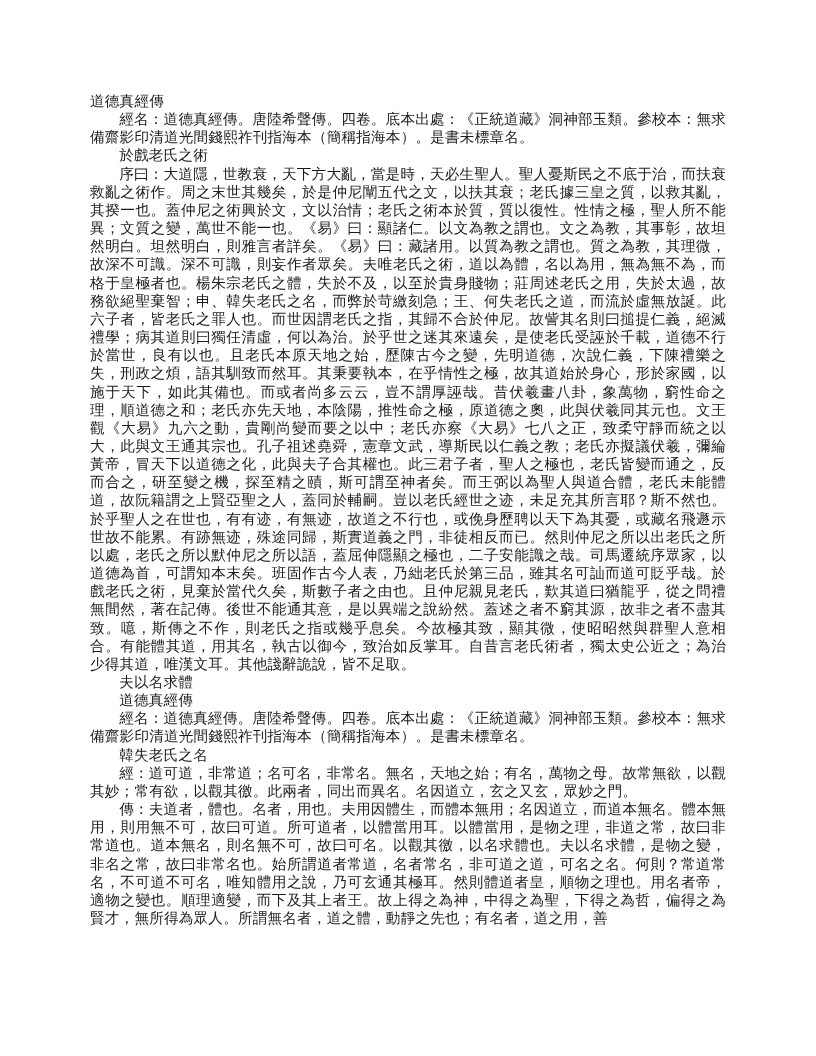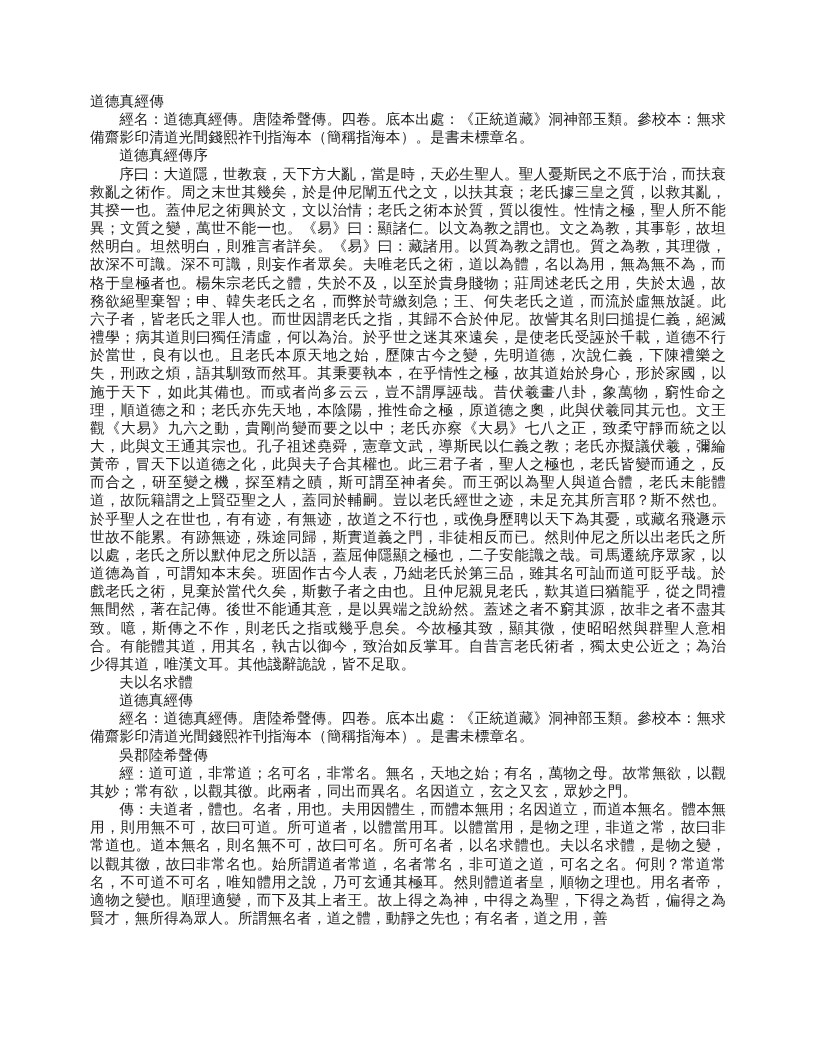--- a/index.html
+++ b/index.html
@@ -37,22 +37,22 @@
     text-indent: 0;
   }
 </style>
 </head>
 <body>
 
 <div class="page">
   <div class="textblock">
     <p class="no-indent">道德真經傳</p>
     <p>經名：道德真經傳。唐陸希聲傳。四卷。底本出處：《正統道藏》洞神部玉類。參校本：無求備齋影印清道光間錢熙祚刊指海本（簡稱指海本）。是書未標章名。</p>
-    <p>道德真經傳序</p>
+    <p>於戲老氏之術</p>
     <p>序曰：大道隱，世教衰，天下方大亂，當是時，天必生聖人。聖人憂斯民之不底于治，而扶衰救亂之術作。周之末世其幾矣，於是仲尼闡五代之文，以扶其衰；老氏據三皇之質，以救其亂，其揆一也。蓋仲尼之術興於文，文以治情；老氏之術本於質，質以復性。性情之極，聖人所不能異；文質之變，萬世不能一也。《易》曰：顯諸仁。以文為教之謂也。文之為教，其事彰，故坦然明白。坦然明白，則雅言者詳矣。《易》曰：藏諸用。以質為教之謂也。質之為教，其理微，故深不可識。深不可識，則妄作者眾矣。夫唯老氏之術，道以為體，名以為用，無為無不為，而格于皇極者也。楊朱宗老氏之體，失於不及，以至於貴身賤物；莊周述老氏之用，失於太過，故務欲絕聖棄智；申、韓失老氏之名，而弊於苛繳刻急；王、何失老氏之道，而流於虛無放誕。此六子者，皆老氏之罪人也。而世因謂老氏之指，其歸不合於仲尼。故訾其名則曰搥提仁義，絕滅禮學；病其道則曰獨任清虛，何以為治。於乎世之迷其來遠矣，是使老氏受誣於千載，道德不行於當世，良有以也。且老氏本原天地之始，歷陳古今之變，先明道德，次說仁義，下陳禮樂之失，刑政之煩，語其馴致而然耳。其秉要執本，在乎情性之極，故其道始於身心，形於家國，以施于天下，如此其備也。而或者尚多云云，豈不謂厚誣哉。昔伏羲畫八卦，象萬物，窮性命之理，順道德之和；老氏亦先天地，本陰陽，推性命之極，原道德之奧，此與伏羲同其元也。文王觀《大易》九六之動，貴剛尚變而要之以中；老氏亦察《大易》七八之正，致柔守靜而統之以大，此與文王通其宗也。孔子祖述堯舜，憲章文武，導斯民以仁義之教；老氏亦擬議伏羲，彌綸黃帝，冒天下以道德之化，此與夫子合其權也。此三君子者，聖人之極也，老氏皆變而通之，反而合之，研至變之機，探至精之賾，斯可謂至神者矣。而王弼以為聖人與道合體，老氏未能體道，故阮籍謂之上賢亞聖之人，蓋同於輔嗣。豈以老氏經世之迹，未足充其所言耶？斯不然也。於乎聖人之在世也，有有迹，有無迹，故道之不行也，或俛身歷聘以天下為其憂，或藏名飛遯示世故不能累。有跡無迹，殊途同歸，斯實道義之門，非徒相反而已。然則仲尼之所以出老氏之所以處，老氏之所以默仲尼之所以語，蓋屈伸隱顯之極也，二子安能識之哉。司馬遷統序眾家，以道德為首，可謂知本末矣。班固作古今人表，乃絀老氏於第三品，雖其名可訕而道可貶乎哉。於戲老氏之術，見棄於當代久矣，斯數子者之由也。且仲尼親見老氏，歎其道曰猶龍乎，從之問禮無間然，著在記傳。後世不能通其意，是以異端之說紛然。蓋述之者不窮其源，故非之者不盡其致。噫，斯傳之不作，則老氏之指或幾乎息矣。今故極其致，顯其微，使昭昭然與群聖人意相合。有能體其道，用其名，執古以御今，致治如反掌耳。自昔言老氏術者，獨太史公近之；為治少得其道，唯漢文耳。其他諓辭詭說，皆不足取。</p>
     <p>夫以名求體</p>
     <p>道德真經傳</p>
     <p>經名：道德真經傳。唐陸希聲傳。四卷。底本出處：《正統道藏》洞神部玉類。參校本：無求備齋影印清道光間錢熙祚刊指海本（簡稱指海本）。是書未標章名。</p>
-    <p>吳郡陸希聲傳</p>
+    <p>韓失老氏之名</p>
     <p>經：道可道，非常道；名可名，非常名。無名，天地之始；有名，萬物之母。故常無欲，以觀其妙；常有欲，以觀其徼。此兩者，同出而異名。名因道立，玄之又玄，眾妙之門。</p>
-    <p>傳：夫道者，體也。名者，用也。夫用因體生，而體本無用；名因道立，而道本無名。體本無用，則用無不可，故曰可道。所可道者，以體當用耳。以體當用，是物之理，非道之常，故曰非常道也。道本無名，則名無不可，故曰可名。所可名者，以名求體也。夫以名求體，是物之變，以觀其徼，故曰非常名也。始所謂道者常道，名者常名，非可道之道，可名之名。何則？常道常名，不可道不可名，唯知體用之說，乃可玄通其極耳。然則體道者皇，順物之理也。用名者帝，適物之變也。順理適變，而下及其上者王。故上得之為神，中得之為聖，下得之為哲，偏得之為賢才，無所得為眾人。所謂無名者，道之體，動靜之先也；有名者，道之用，善</p>
+    <p>傳：夫道者，體也。名者，用也。夫用因體生，而體本無用；名因道立，而道本無名。體本無用，則用無不可，故曰可道。所可道者，以體當用耳。以體當用，是物之理，非道之常，故曰非常道也。道本無名，則名無不可，故曰可名。以觀其徼，以名求體也。夫以名求體，是物之變，非名之常，故曰非常名也。始所謂道者常道，名者常名，非可道之道，可名之名。何則？常道常名，不可道不可名，唯知體用之說，乃可玄通其極耳。然則體道者皇，順物之理也。用名者帝，適物之變也。順理適變，而下及其上者王。故上得之為神，中得之為聖，下得之為哲，偏得之為賢才，無所得為眾人。所謂無名者，道之體，動靜之先也；有名者，道之用，善</p>
   </div>
 </div>
 
 </body></html>

